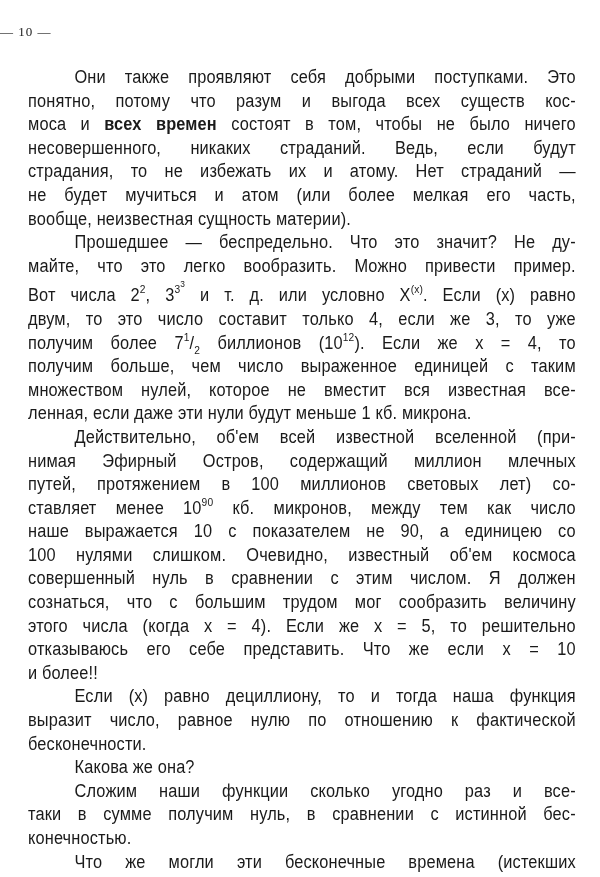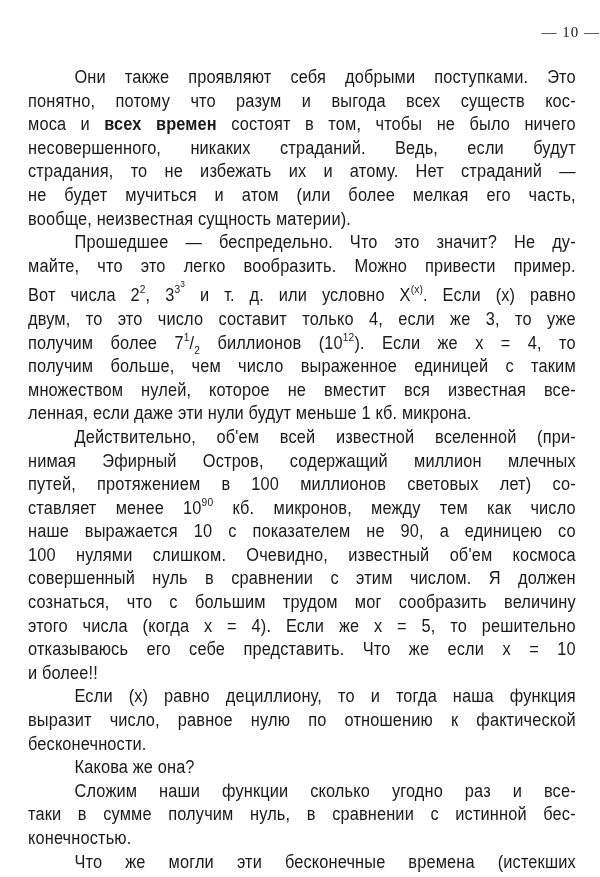--- a/index.html
+++ b/index.html
@@ -13,22 +13,22 @@
       position: relative;
       overflow: hidden;
       font-family: "Liberation Sans", "DejaVu Sans", sans-serif;
       color: #1a1a1a;
     }
     .page-number {
       position: absolute;
       top: 24px;
       left: 0;
       width: 600px;
-      text-align: right;
-      font-size: 15px;
+      text-align: left;
+      font-size: 13px;
       font-family: "Liberation Serif", serif;
       letter-spacing: 1px;
     }
     .page-body {
       position: absolute;
       top: 66px;
       left: 28px;
       width: 548px;
       font-size: 17.6px;
       line-height: 23.6px;

